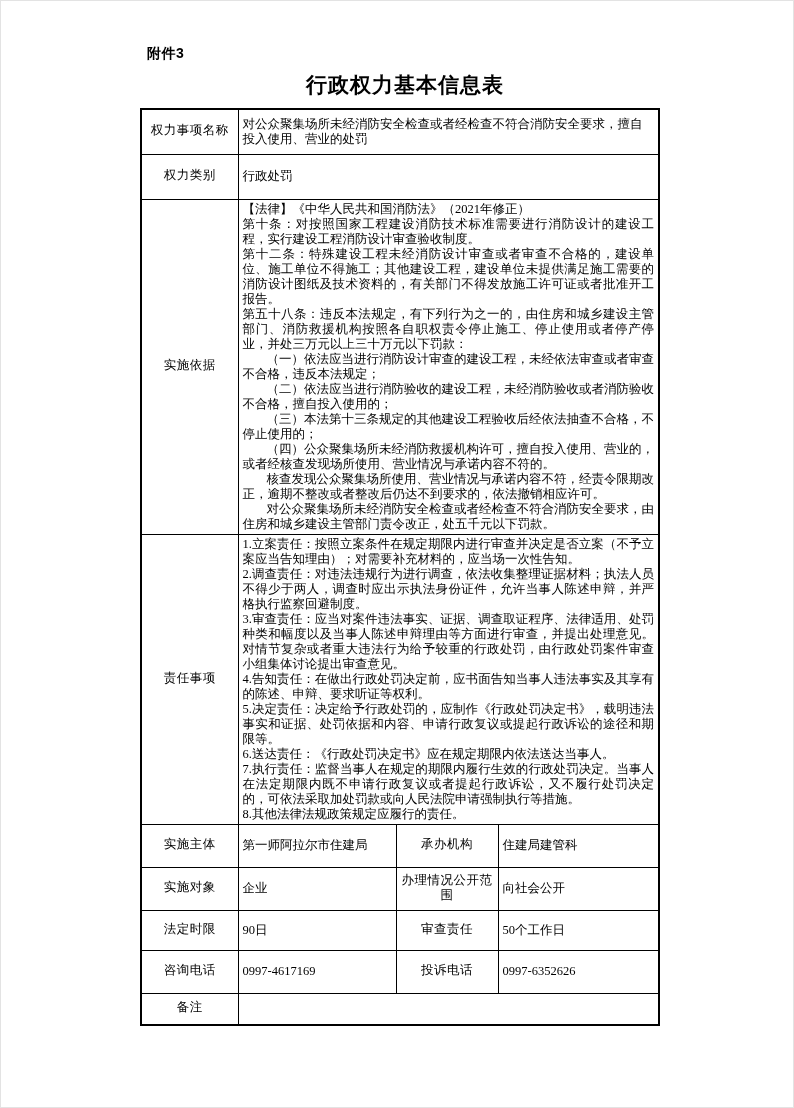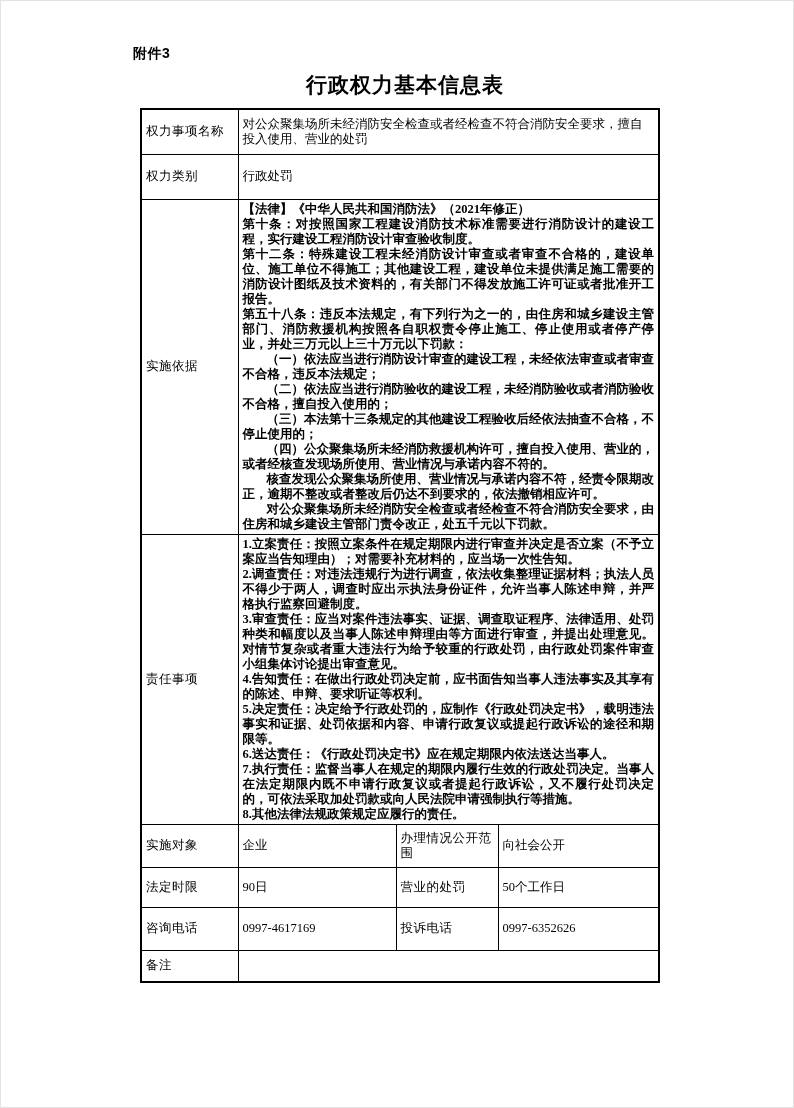--- a/index.html
+++ b/index.html
@@ -9,21 +9,21 @@
     height: 1108px;
     background: #ffffff;
     box-sizing: border-box;
     border: 1px solid #e3e3e3;
     font-family: "Liberation Serif", "DejaVu Serif", serif;
     color: #000000;
     overflow: hidden;
   }
   .attachment {
     position: absolute;
-    left: 132px;
+    left: 146px;
     top: 44px;
     font-family: "Liberation Sans", "DejaVu Sans", sans-serif;
     font-weight: 700;
     font-size: 14px;
     letter-spacing: 0.5px;
   }
   .doc-title {
     position: absolute;
     left: 0;
     top: 70px;
@@ -47,31 +47,31 @@
   table.info td {
     border: 1px solid #000000;
     font-size: 12.5px;
     line-height: 15px;
     vertical-align: middle;
     padding: 2px 4px;
     box-sizing: border-box;
     word-break: break-all;
   }
   td.lab {
-    text-align: left;
+    text-align: center;
     letter-spacing: 0.5px;
     padding: 2px 3px;
+    font-family: Liberation Mono, monospace;
   }
   td.val {
   }
   td.longtext {
     font-size: 12px;
     text-align: justify;
     padding: 4px 5px 4px 6px;
-    font-weight: bold;
   }
   td.longtext p {
     margin: 0;
     text-align: justify;
     text-align-last: left;
   }
   td.longtext p.indent { text-indent: 24px; }
   tr.h-name   { height: 45px; }
   tr.h-cat    { height: 45px; }
   tr.h-basis  { height: 325px; }
@@ -151,33 +151,39 @@
             <p>5.决定责任：决定给予行政处罚的，应制作《行政处罚决定书》，载明违法事实和证据、处罚依据和内容、申请行政复议或提起行政诉讼的途径和期限等。</p>
 
             <p>6.送达责任：《行政处罚决定书》应在规定期限内依法送达当事人。</p>
 
             <p>7.执行责任：监督当事人在规定的期限内履行生效的行政处罚决定。当事人在法定期限内既不申请行政复议或者提起行政诉讼，又不履行处罚决定的，可依法采取加处罚款或向人民法院申请强制执行等措施。</p>
 
             <p>8.其他法律法规政策规定应履行的责任。</p>
           </td>
       </tr>
 
+      <tr class="h-subj">
+        <td class="lab">实施主体</td>
+        <td class="val">第一师阿拉尔市住建局</td>
+        <td class="lab">承办机构</td>
+        <td class="val">住建局建管科</td>
+      </tr>
 
       <tr class="h-obj">
         <td class="lab">实施对象</td>
         <td class="val">企业</td>
         <td class="lab">办理情况公开范围</td>
         <td class="val">向社会公开</td>
       </tr>
 
 
       <tr class="h-time">
         <td class="lab">法定时限</td>
         <td class="val">90日</td>
-        <td class="lab">营业的处罚</td>
+        <td class="lab">审查责任</td>
         <td class="val">50个工作日</td>
       </tr>
 
       <tr class="h-phone">
         <td class="lab">咨询电话</td>
         <td class="val">0997-4617169</td>
         <td class="lab">投诉电话</td>
         <td class="val">0997-6352626</td>
       </tr>
 

